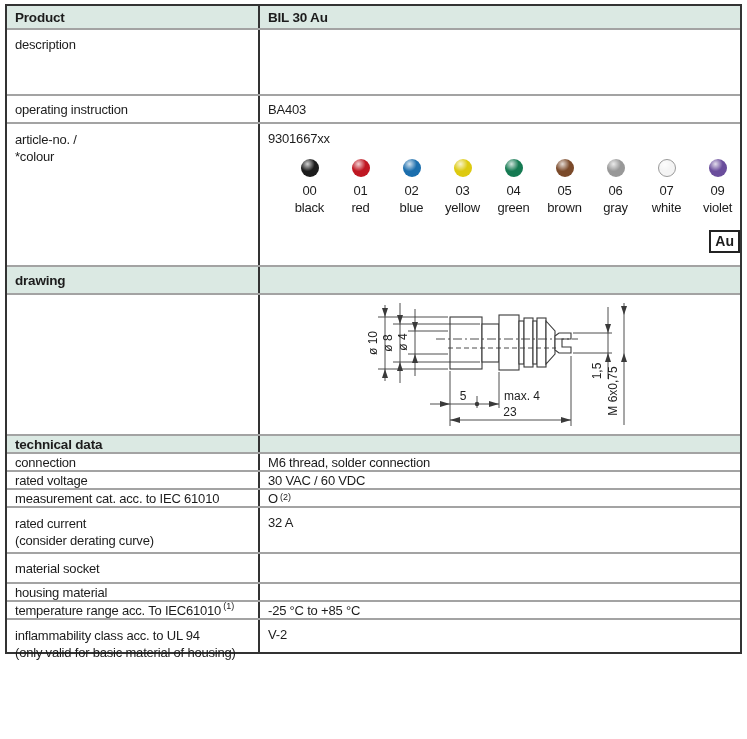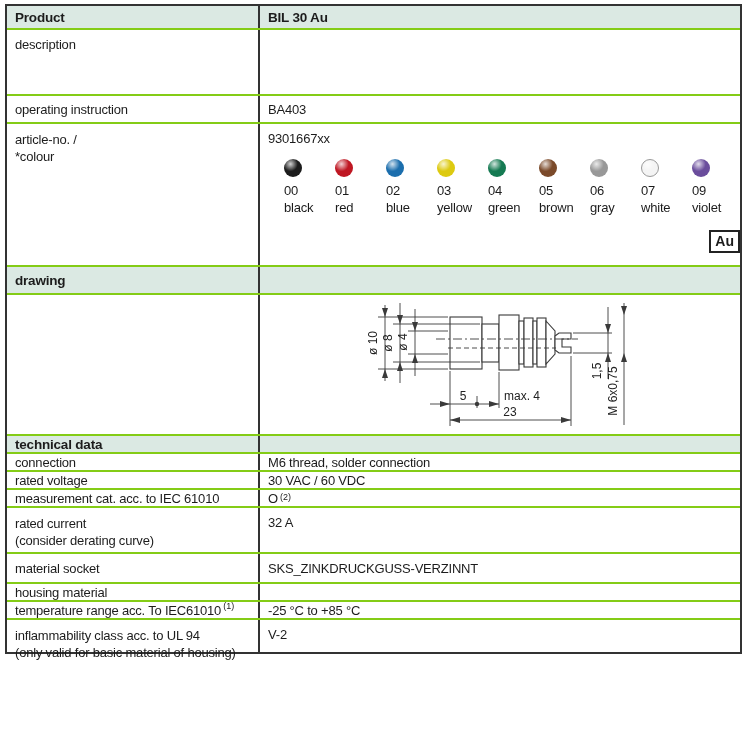--- a/index.html
+++ b/index.html
@@ -1,36 +1,36 @@
 <!DOCTYPE html>
 <html><head>
 <meta charset="utf-8">
 <style>
   html,body{margin:0;padding:0;background:#fff;}
   body{width:747px;height:739px;font-family:"Liberation Sans",sans-serif;color:#1c1c1c;letter-spacing:-0.2px;}
   .page{position:relative;width:747px;height:739px;background:#fff;}
   .tbl{position:absolute;left:5px;top:4px;width:737px;border:2px solid #333;box-sizing:border-box;background:#fff;}
-  .row{display:flex;border-bottom:2px solid #84cc16;box-sizing:border-box;}
+  .row{display:flex;border-bottom:2px solid #a3a3a3;box-sizing:border-box;}
   .row:last-child{border-bottom:none;}
   .cell{box-sizing:border-box;display:flex;align-items:center;padding:0 8px;font-size:13px;}
   .cell.left{width:253px;flex:0 0 253px;border-right:2px solid #333;}
   .cell.right{flex:1 1 auto;}
   .cell.top{align-items:flex-start;padding-top:7px;}
   .hdr .cell{background:var(--header-bg,#dbe9e3);font-weight:bold;font-size:13.5px;}
   .h24{height:24px}.h66{height:66px}.h28{height:28px}.h143{height:143px}.h141{height:141px}
   .h29{height:18px}.h46{height:46px}.h30{height:30px}.h45{height:32px}
   .desc-text{line-height:19px;}
   .lbl2{display:block;line-height:17px;}
   sup{font-size:9px;position:relative;top:-1px;margin-left:2px;letter-spacing:0;}
   sup:empty{display:none;}
   
   .article-right{flex-direction:column;align-items:stretch;padding:7px 8px 6px 8px;}
   .article-code{line-height:16px;}
   .swatches{display:flex;margin-top:12px;margin-left:16px;}
-  .swatch{width:51px;display:flex;flex-direction:column;align-items:flex-start;}
+  .swatch{width:51px;display:flex;flex-direction:column;align-items:center;}
   .dot{width:18px;height:18px;border-radius:50%;
        background:radial-gradient(circle at 36% 28%, rgba(255,255,255,0.8), rgba(255,255,255,0) 42%), var(--dot,#000);}
   .dot.light{border:1px solid #9a9a9a;box-sizing:border-box;}
   .sw-code{margin-top:7px;font-size:13px;line-height:14px;}
   .sw-name{margin-top:3px;font-size:13px;line-height:14px;}
   .au-badge{margin-top:auto;margin-left:auto;margin-right:3px;margin-bottom:6px;
             border:2px solid #222;font-weight:bold;font-size:14px;padding:0px 4px 1px 4px;line-height:18px;letter-spacing:0;}
   
   .draw-cell{padding:0;align-items:flex-start;}
   svg text{font-family:"Liberation Sans",sans-serif;font-size:12px;fill:#222;letter-spacing:0;}
@@ -252,23 +252,20 @@
       </div>
       <div class="cell right top">
         <span>32 A</span>
       </div>
     </div>
 
     <div class="row h30">
       <div class="cell left">
         <span>material socket</span>
       </div>
-      <div class="cell right">
-        <span>SKS_ZINKDRUCKGUSS-VERZINNT</span>
-      </div>
     </div>
 
     <div class="row h29">
       <div class="cell left">
         <span>housing material</span>
       </div>
     </div>
 
     <div class="row h29">
       <div class="cell left">

